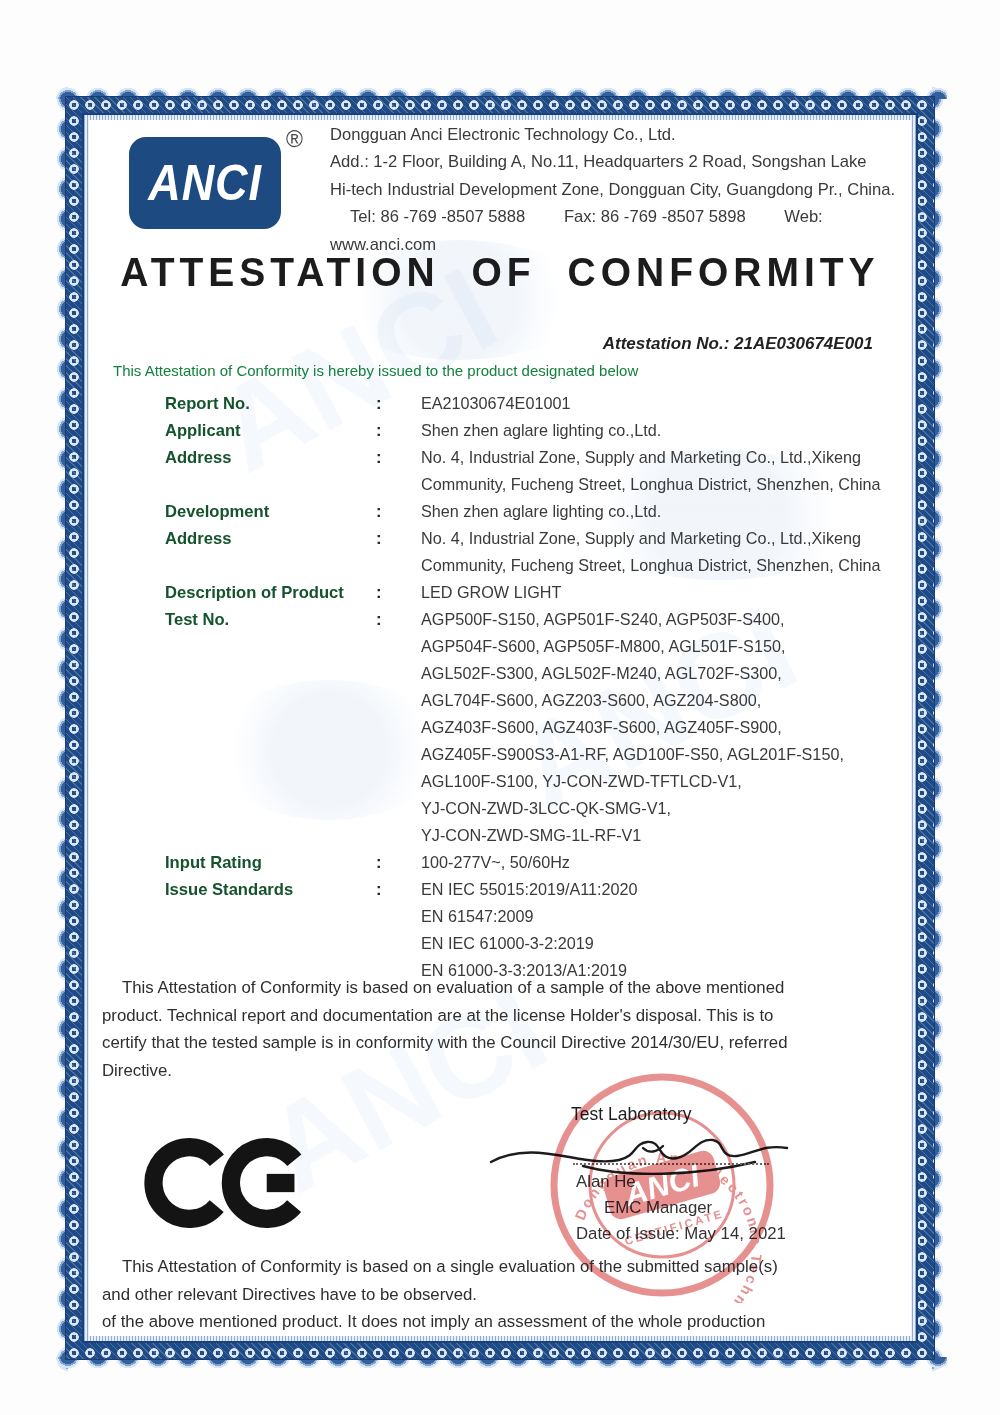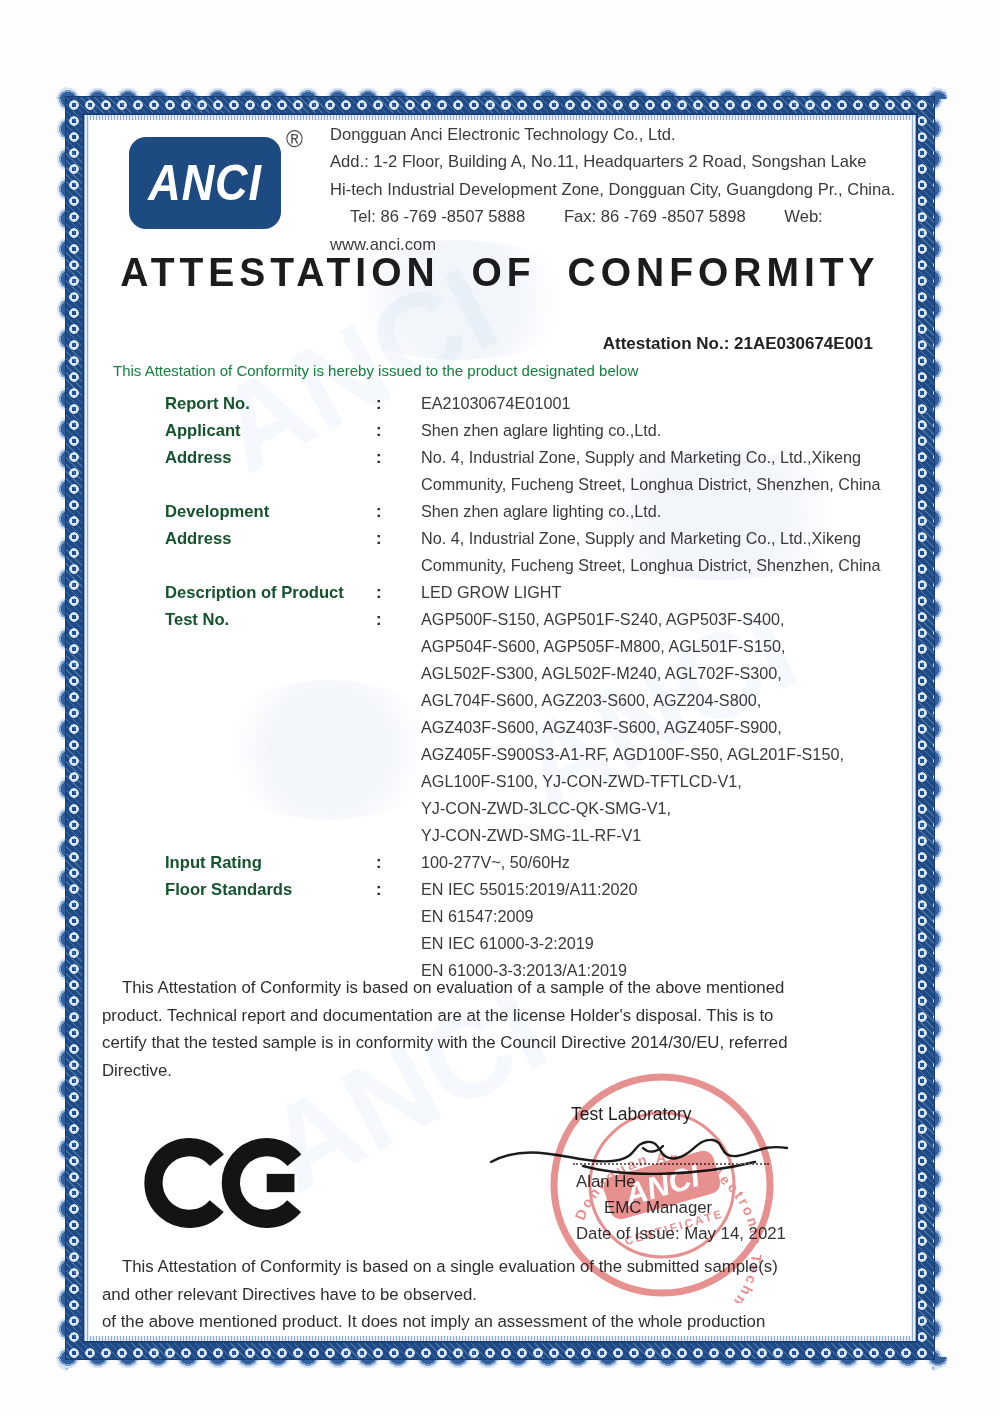--- a/index.html
+++ b/index.html
@@ -51,21 +51,21 @@
   .regmark { position:absolute; left:197px; top:6px; font-size:23px; color:#4a4a4a; }
   .head-text { position:absolute; left:241px; top:1px; width:575px;
     font-size:16.6px; line-height:27.4px; color:#3a3a3a; }
   .head-contact span { margin-right:14px;margin-left:20px; }
 
   
   .title { position:absolute; left:0; top:130px; width:100%; text-align:center;
     font-size:39px; font-weight:800; color:#1c1c1c; letter-spacing:5px; word-spacing:16px;
     transform:scaleY(1.06); }
 
-  .attest-no { position:absolute; right:38px; top:214px; font-size:17px; font-weight:bold; color:#222; }
+  .attest-no { position:absolute; right:38px; top:214px; font-size:17px; font-weight:bold; color:#222;font-style:italic; }
   .intro { position:absolute; left:24px; top:242px; font-size:15px; color:#15803d; }
 
   
   .fields { position:absolute; left:76px; top:270px; width:740px; }
   .frow { display:flex; align-items:flex-start; }
   .flabel { width:211px; font-weight:bold; color:#14532d; font-size:16.6px; line-height:27px; }
   .fcolon { width:45px; font-weight:bold; color:#242424; font-size:16.6px; line-height:27px; }
   .fvalue { flex:1; font-size:16.2px; color:#3a3a3a; }
   .fvalue div { line-height:27px; white-space:nowrap; }
 
@@ -188,21 +188,21 @@
               </div>
             </div>
             <div class="frow">
               <div class="flabel">Input Rating</div>
               <div class="fcolon">:</div>
               <div class="fvalue">
                   <div>100-277V~, 50/60Hz</div>
                 </div>
             </div>
             <div class="frow">
-              <div class="flabel">Floor Standards</div>
+              <div class="flabel">Issue Standards</div>
               <div class="fcolon">:</div>
               <div class="fvalue">
                 <div>EN IEC 55015:2019/A11:2020</div>
                 <div>EN 61547:2009</div>
                 <div>EN IEC 61000-3-2:2019</div>
                 <div>EN 61000-3-3:2013/A1:2019</div>
               </div>
             </div>
           </div>
 

